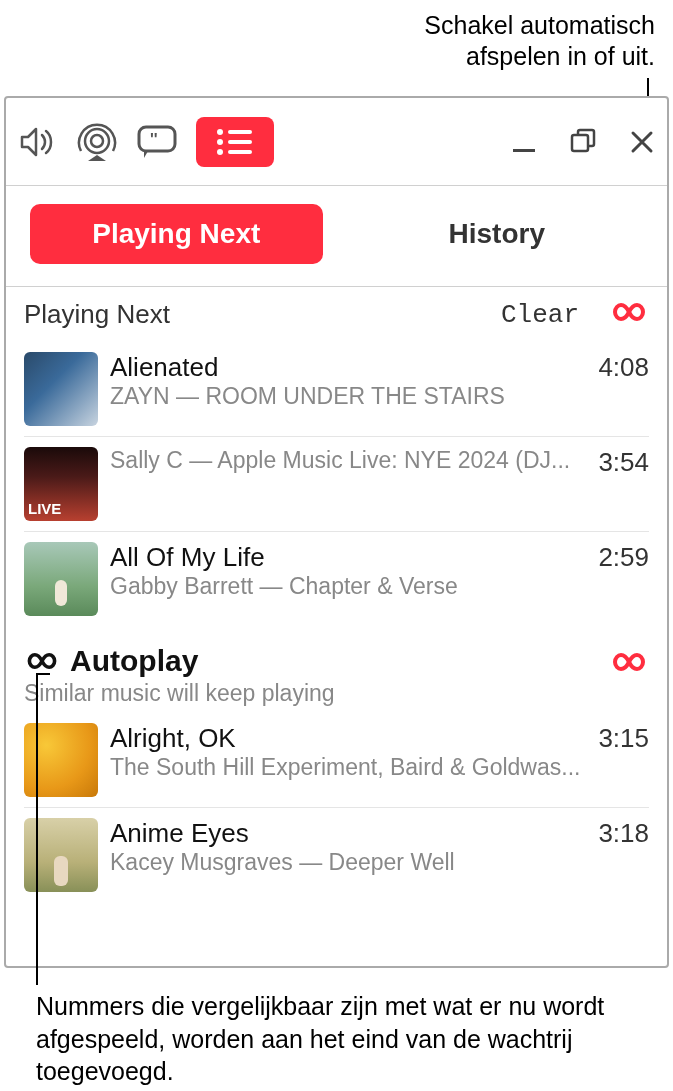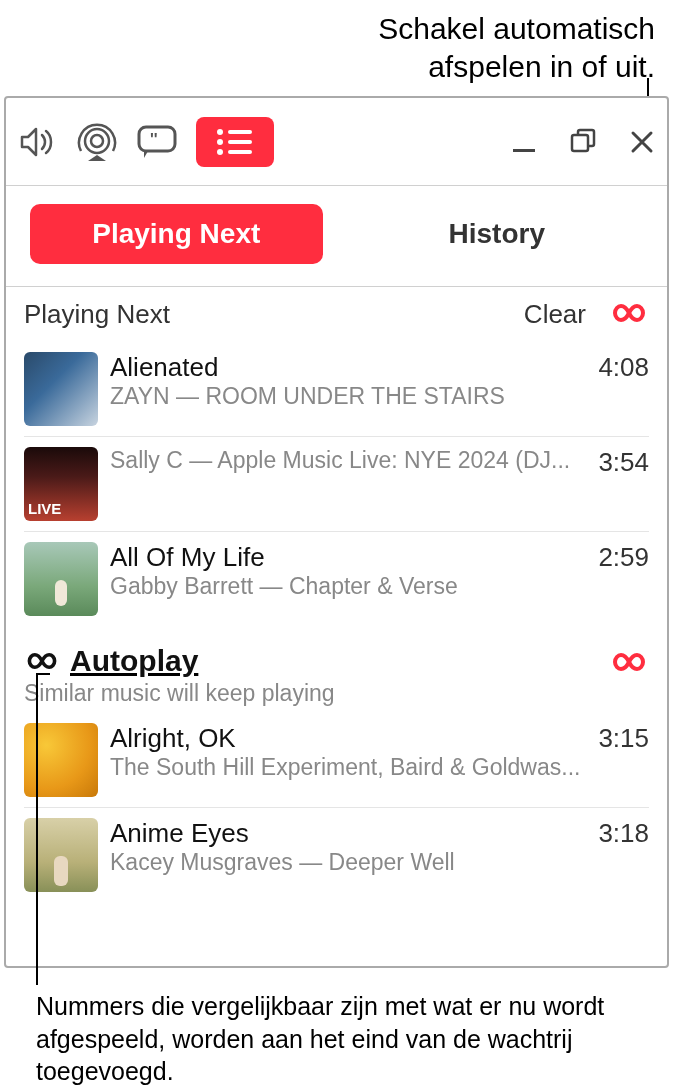--- a/index.html
+++ b/index.html
@@ -13,21 +13,21 @@
     width: 673px;
     height: 1091px;
     position: relative;
     overflow: hidden;
   }
   .callout-top {
     position: absolute;
     top: 10px;
     right: 18px;
     text-align: right;
-    font-size: 30px;
+    font-size: 25px;
     line-height: 1.25;
     color: #000;
   }
   .callout-line-top {
     position: absolute;
     top: 78px;
     left: 647px;
     width: 2px;
     height: 266px;
     background: #000;
@@ -146,21 +146,22 @@
     padding: 12px 18px 12px 18px;
   }
   .section-title {
     font-size: 26px;
     font-weight: 400;
     color: #333;
   }
   .section-actions {
     display: flex;
     align-items: center;
-    gap: 23px;
+    gap: 30px;
+    font-family: Liberation Mono, monospace;
   }
   .clear-btn {
     font-size: 26px;
     color: #333;
     cursor: pointer;
   }
   .infinity-toggle {
     color: #ff2d3f;
     cursor: pointer;
   }
@@ -213,21 +214,20 @@
     justify-content: space-between;
   }
   .autoplay-left {
     display: flex;
     flex-direction: column;
   }
   .autoplay-title-row {
     display: flex;
     align-items: center;
     gap: 10px;
-    text-decoration: underline;
   }
   .autoplay-title {
     font-size: 30px;
     font-weight: 600;
     color: #111;
   }
   .autoplay-sub {
     font-size: 23px;
     color: #888;
     margin-top: 2px;

